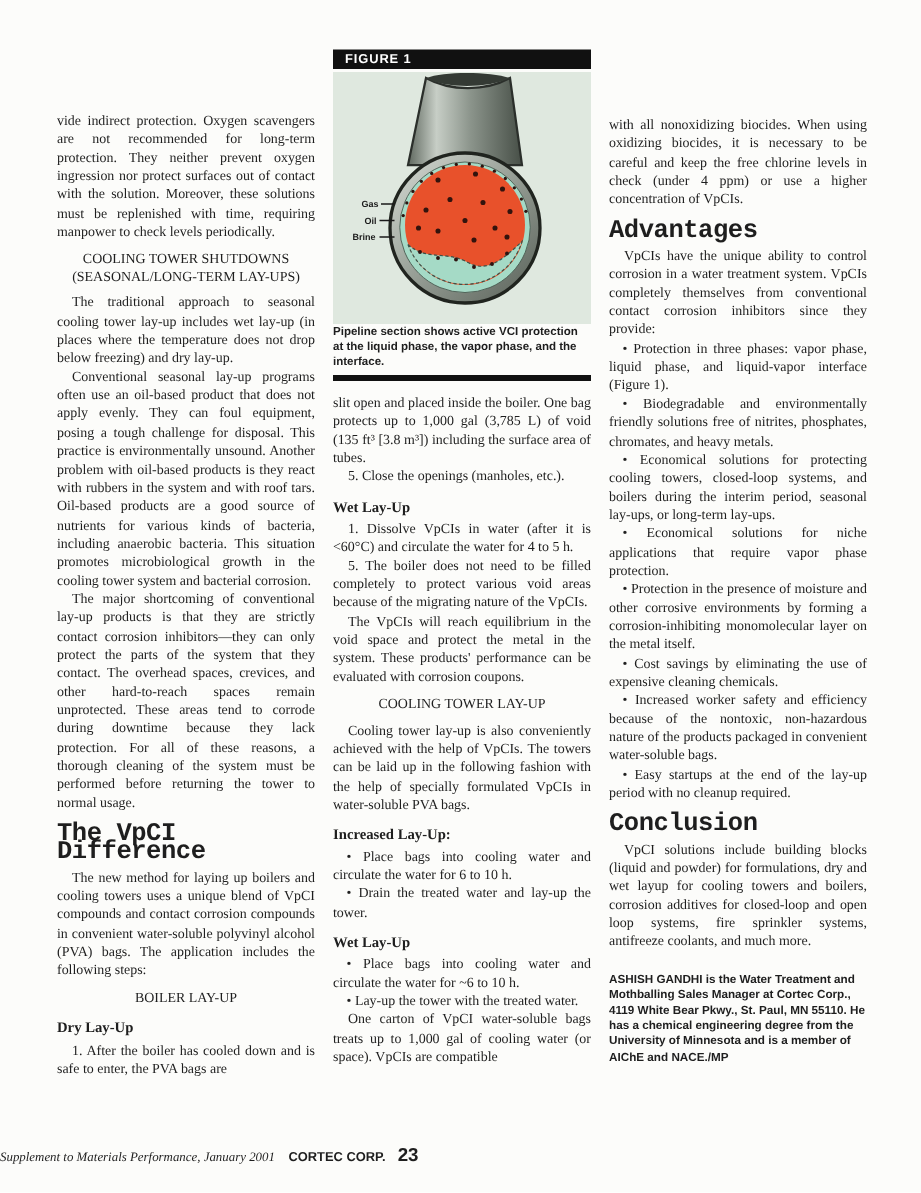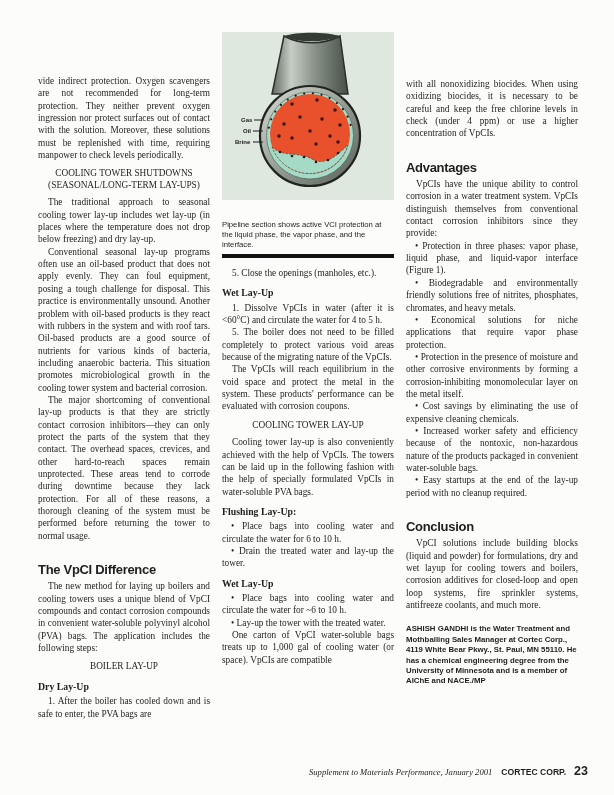--- a/index.html
+++ b/index.html
@@ -22,41 +22,41 @@
   }
   .columns{display:flex;gap:12px;}
   .col{width:172px;flex:0 0 172px;font-size:9.3px;line-height:12.35px;text-align:justify;}
   .col-left .stack{margin-top:45px;}
   .col-right .stack{margin-top:48px;}
   .para{margin:0;}
   .para.indent{text-indent:10px;}
   .para.bullet{text-indent:9px;}
   .para.bullet::before{content:"\2022\00a0 ";}
   .h-center{font-weight:normal;text-align:center;font-size:9.3px;line-height:11.5px;margin:7px 4px 5px;}
-  .h-sans{font-family:Liberation Sans, sans-serif;font-weight:bold;font-size:13px;letter-spacing:-0.3px;margin:22px 0 4px;text-align:left;}
+  .h-sans{font-family:Liberation Mono, monospace;font-weight:bold;font-size:17px;letter-spacing:-0.3px;margin:9px 0 4px;text-align:left;}
   .h-italic{font-weight:bold;font-size:9.8px;margin:8px 0 2px;text-align:left;}
   .bio{font-family:"Liberation Sans","DejaVu Sans",sans-serif;font-weight:bold;font-size:7.8px;line-height:10.4px;margin-top:13px;text-align:left;}
   
   .figure-bar{
     background:var(--bar_black);color:#fff;
     font-family:"Liberation Sans","DejaVu Sans",sans-serif;
     font-weight:bold;font-size:8.6px;line-height:13px;height:13px;
     padding-left:8px;letter-spacing:0.6px;margin-top:3px;
   }
   .figure-img{background:var(--figure_bg);height:168px;margin-top:2px;}
   .figure-caption{
     font-family:"Liberation Sans","DejaVu Sans",sans-serif;
-    font-weight:normal;font-size:7.7px;line-height:10px;
-    margin-top:20px;text-align:left;
+    font-weight:bold;font-size:7.7px;line-height:10px;
+    margin-top:0;text-align:left;
   }
   .figure-rule{height:4px;background:var(--bar_black);margin:4px 0 9px;}
   
   .footer{
     position:absolute;left:0;bottom:16px;width:588px;
-    text-align:right;white-space:nowrap;
+    text-align:left;white-space:nowrap;
   }
   .footer .journal{font-style:italic;font-size:8.6px;}
   .footer .brand{font-family:"Liberation Sans","DejaVu Sans",sans-serif;font-weight:bold;font-size:8.6px;margin-left:5px;}
   .footer .pagenum{font-family:"Liberation Sans","DejaVu Sans",sans-serif;font-weight:bold;font-size:12.5px;margin-left:4px;}
   svg text{font-family:"Liberation Sans","DejaVu Sans",sans-serif;font-weight:bold;fill:#1a1a1a;}
 </style>
 </head>
 <body>
 
 <div class="page">
@@ -72,20 +72,21 @@
           <div class="h-sans">The VpCI Difference</div>
           <div class="para indent">The new method for laying up boilers and cooling towers uses a unique blend of VpCI compounds and contact corrosion compounds in convenient water-soluble polyvinyl alcohol (PVA) bags. The application includes the following steps:</div>
           <div class="h-center">BOILER LAY-UP</div>
           <div class="h-italic">Dry Lay-Up</div>
           <div class="para indent">1. After the boiler has cooled down and is safe to enter, the PVA bags are</div>
         </div>
     </div>
 
     <div class="col col-mid">
       <div class="figure">
+        <div class="figure-bar">FIGURE 1</div>
         <div class="figure-img">
           <svg width="172" height="168" viewBox="0 0 172 168">
             <defs>
               <linearGradient id="pipeGrad" x1="0" y1="0" x2="1" y2="0">
                 <stop offset="0" stop-color="#5f685f"></stop>
                 <stop offset="0.25" stop-color="#c7cec6"></stop>
                 <stop offset="0.55" stop-color="#8b948b"></stop>
                 <stop offset="1" stop-color="#474f47"></stop>
               </linearGradient>
               <linearGradient id="rimGrad" x1="0" y1="0" x2="1" y2="1">
@@ -152,44 +153,46 @@
               <line x1="31" y1="99" x2="41" y2="99" stroke="#1a1a1a" stroke-width="1"></line>
               <text x="13" y="112" font-size="6">Brine</text>
               <line x1="31" y1="110" x2="41" y2="110" stroke="#1a1a1a" stroke-width="1"></line>
             </g>
           </svg>
         </div>
         <div class="figure-caption">Pipeline section shows active VCI protection at the liquid phase, the vapor phase, and the interface.</div>
         <div class="figure-rule"></div>
       </div>
       <div class="stack">
+          <div class="para">slit open and placed inside the boiler. One bag protects up to 1,000 gal (3,785 L) of void (135 ft³ [3.8 m³]) including the surface area of tubes.</div>
           <div class="para indent">5. Close the openings (manholes, etc.).</div>
           <div class="h-italic">Wet Lay-Up</div>
           <div class="para indent">1. Dissolve VpCIs in water (after it is &lt;60°C) and circulate the water for 4 to 5 h.</div>
           <div class="para indent">5. The boiler does not need to be filled completely to protect various void areas because of the migrating nature of the VpCIs.</div>
           <div class="para indent">The VpCIs will reach equilibrium in the void space and protect the metal in the system. These products' performance can be evaluated with corrosion coupons.</div>
           <div class="h-center">COOLING TOWER LAY-UP</div>
           <div class="para indent">Cooling tower lay-up is also conveniently achieved with the help of VpCIs. The towers can be laid up in the following fashion with the help of specially formulated VpCIs in water-soluble PVA bags.</div>
-          <div class="h-italic">Flushing Lay-Up:</div>
+          <div class="h-italic">Increased Lay-Up:</div>
           <div class="para bullet">Place bags into cooling water and circulate the water for 6 to 10 h.</div>
           <div class="para bullet">Drain the treated water and lay-up the tower.</div>
           <div class="h-italic">Wet Lay-Up</div>
           <div class="para bullet">Place bags into cooling water and circulate the water for ~6 to 10 h.</div>
           <div class="para bullet">Lay-up the tower with the treated water.</div>
           <div class="para indent">One carton of VpCI water-soluble bags treats up to 1,000 gal of cooling water (or space). VpCIs are compatible</div>
         </div>
     </div>
 
     <div class="col col-right">
       <div class="stack">
           <div class="para">with all nonoxidizing biocides. When using oxidizing biocides, it is necessary to be careful and keep the free chlorine levels in check (under 4 ppm) or use a higher concentration of VpCIs.</div>
           <div class="h-sans">Advantages</div>
-          <div class="para indent">VpCIs have the unique ability to control corrosion in a water treatment system. VpCIs distinguish themselves from conventional contact corrosion inhibitors since they provide:</div>
+          <div class="para indent">VpCIs have the unique ability to control corrosion in a water treatment system. VpCIs completely themselves from conventional contact corrosion inhibitors since they provide:</div>
           <div class="para bullet">Protection in three phases: vapor phase, liquid phase, and liquid-vapor interface (Figure 1).</div>
           <div class="para bullet">Biodegradable and environmentally friendly solutions free of nitrites, phosphates, chromates, and heavy metals.</div>
+          <div class="para bullet">Economical solutions for protecting cooling towers, closed-loop systems, and boilers during the interim period, seasonal lay-ups, or long-term lay-ups.</div>
           <div class="para bullet">Economical solutions for niche applications that require vapor phase protection.</div>
           <div class="para bullet">Protection in the presence of moisture and other corrosive environments by forming a corrosion-inhibiting monomolecular layer on the metal itself.</div>
           <div class="para bullet">Cost savings by eliminating the use of expensive cleaning chemicals.</div>
           <div class="para bullet">Increased worker safety and efficiency because of the nontoxic, non-hazardous nature of the products packaged in convenient water-soluble bags.</div>
           <div class="para bullet">Easy startups at the end of the lay-up period with no cleanup required.</div>
           <div class="h-sans">Conclusion</div>
           <div class="para indent">VpCI solutions include building blocks (liquid and powder) for formulations, dry and wet layup for cooling towers and boilers, corrosion additives for closed-loop and open loop systems, fire sprinkler systems, antifreeze coolants, and much more.</div>
           <div class="bio">ASHISH GANDHI is the Water Treatment and Mothballing Sales Manager at Cortec Corp., 4119 White Bear Pkwy., St. Paul, MN 55110. He has a chemical engineering degree from the University of Minnesota and is a member of AIChE and NACE./MP</div>
         </div>
     </div>

